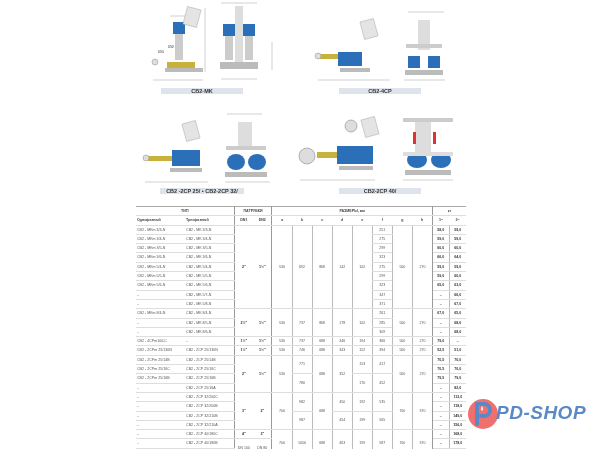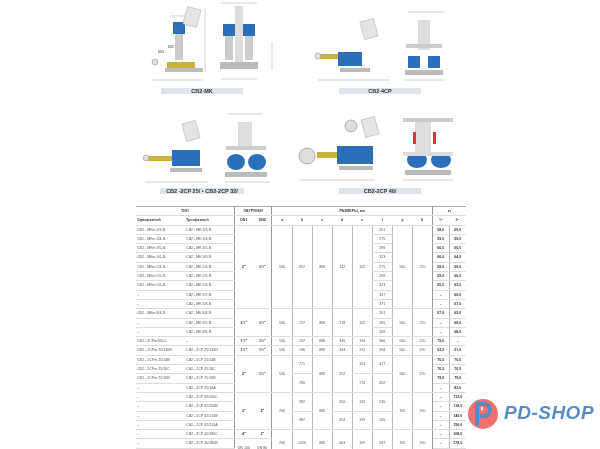--- a/index.html
+++ b/index.html
@@ -405,14 +405,14 @@
       </tr>
 </tbody>
   </table>
 
 <div class="logo">
   <svg width="130" height="40" viewBox="0 0 130 40">
     <circle cx="15" cy="20" r="15" fill="#f07070"></circle>
     <path d="M9 30 V10 h7 a6 6 0 0 1 0 12 h-3" stroke="#5a8ac6" stroke-width="4" fill="none" stroke-linecap="round"></path>
     <path d="M14 12 q2 3 0 5 q-2 -2 0 -5z" fill="#fff"></path>
   </svg>
-  <div style="position:absolute;left:36px;top:8px;font-size:19px;font-weight:bold;font-style:italic;color:#5a8ac6;letter-spacing:0.5px;">PD-SHOP</div>
+  <div style="position:absolute;left:28px;top:8px;font-size:19px;font-weight:bold;font-style:italic;color:#5a8ac6;letter-spacing:0.5px;">PD-SHOP</div>
 </div>
 
 </body></html>

